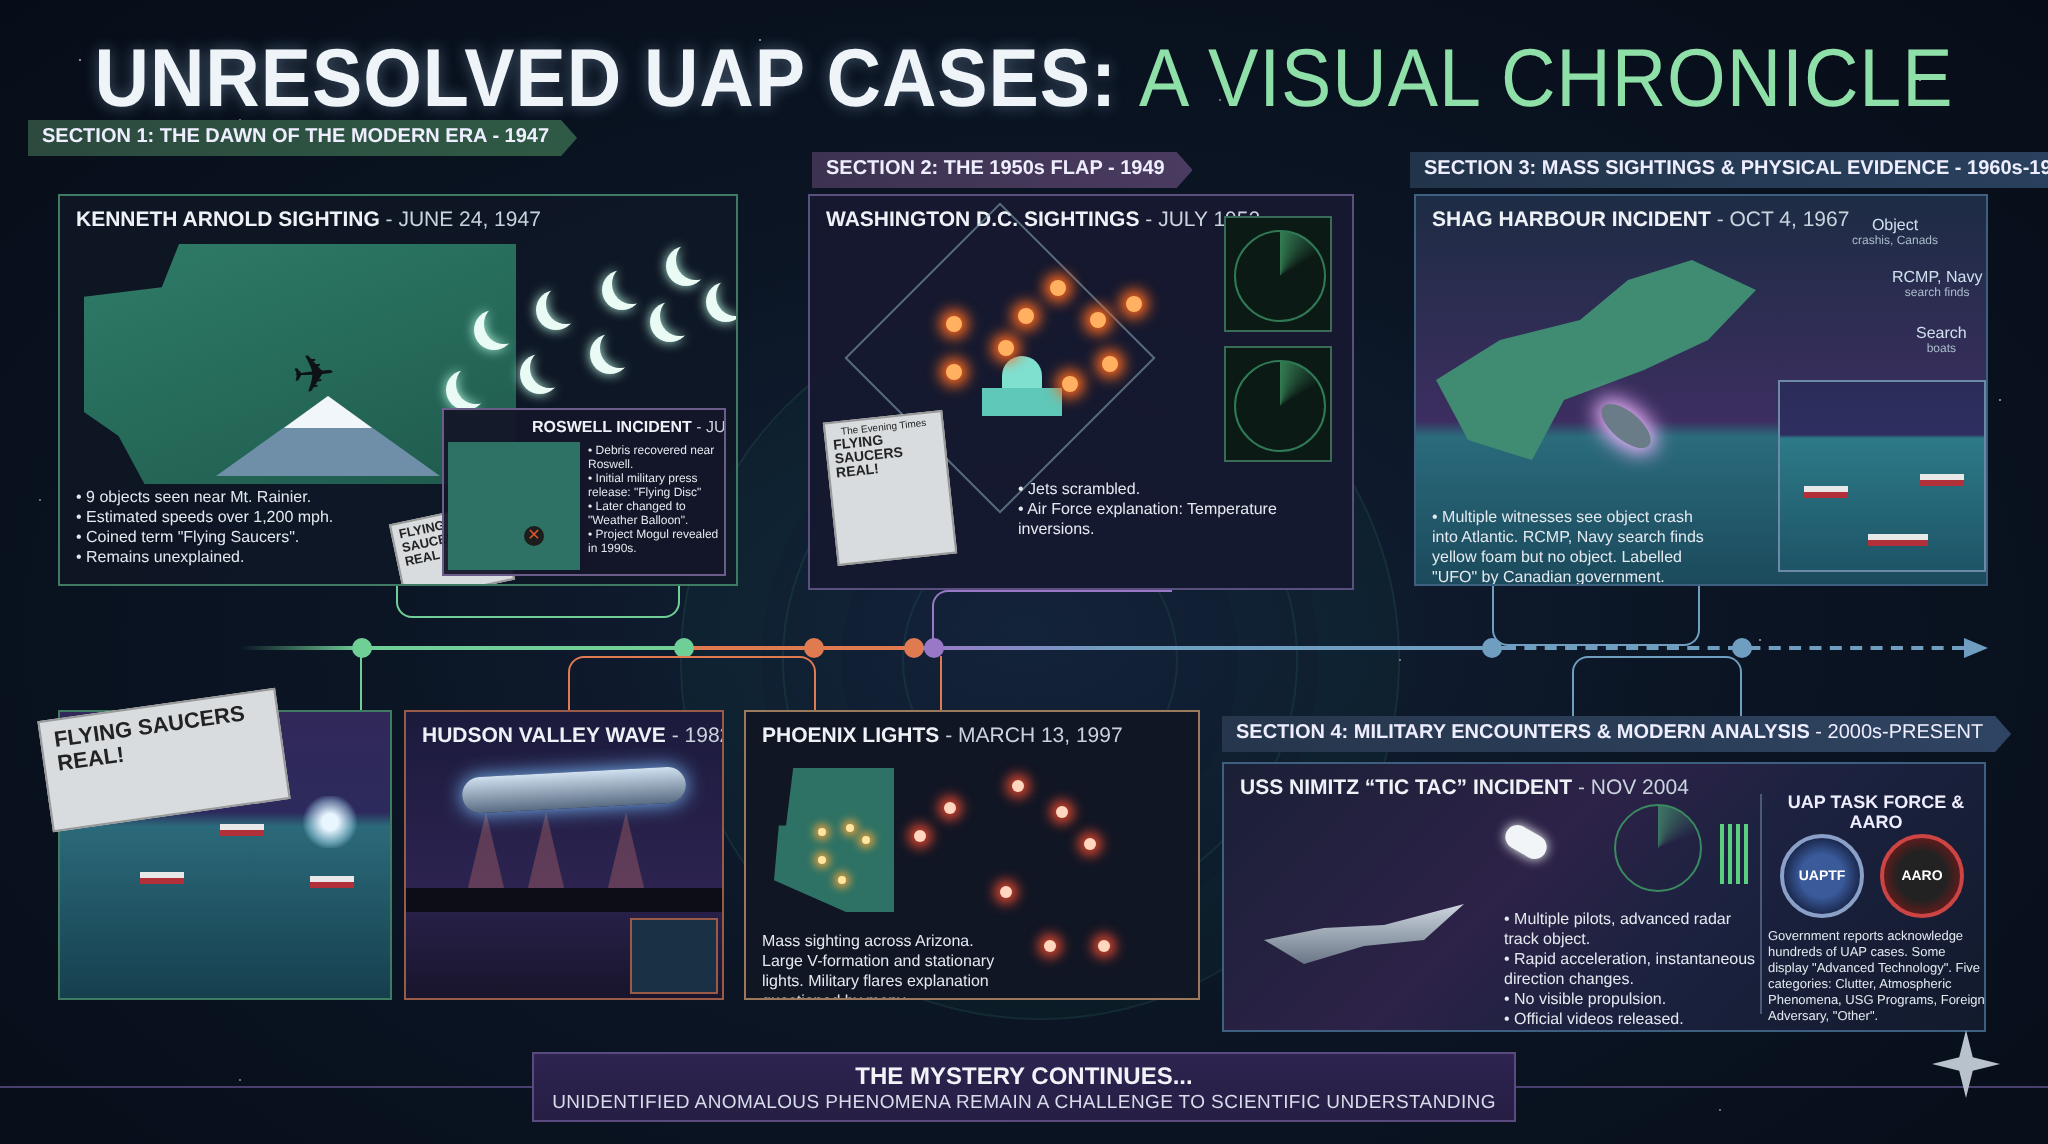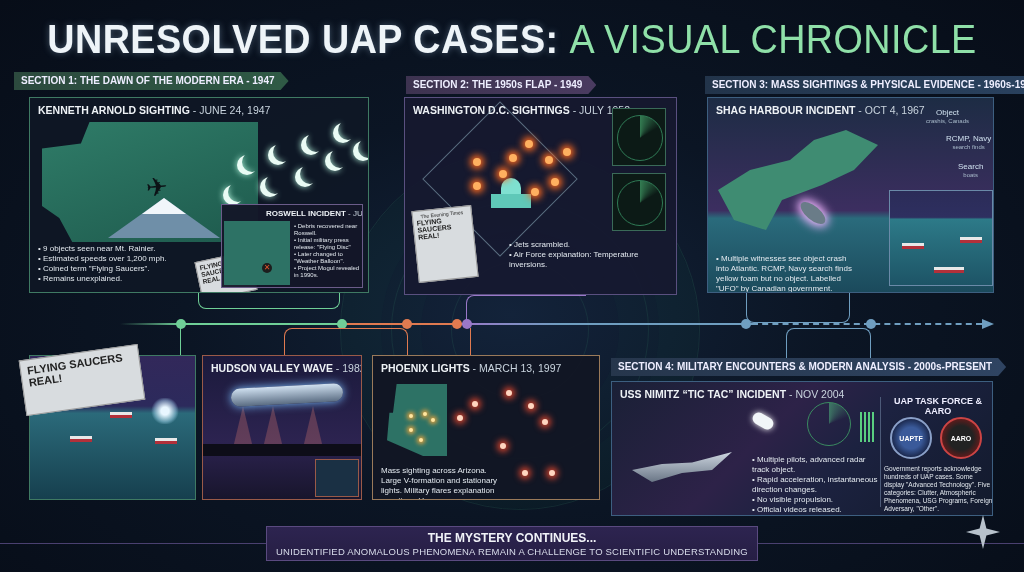--- a/index.html
+++ b/index.html
@@ -34,22 +34,22 @@
 
   .title { position: absolute; left: 0; right: 0; top: 16px; text-align: center;
     font-family: "Liberation Sans", sans-serif; font-weight: 700; font-size: 41px; letter-spacing: 0.5px;
     transform: scaleX(0.92); transform-origin: center; white-space: nowrap; }
   .title .t1 { color: #eef4f8; text-shadow: 0 0 8px rgba(180,220,255,0.35); }
   .title .t2 { color: #8fe0a8; font-weight: 400; }
 
   .sec-tag { position: absolute; height: 18px; font-size: 10px; font-weight: 700; line-height: 18px;
     padding: 0 14px 0 7px; color: #eef; white-space: nowrap;
     clip-path: polygon(0 0, calc(100% - 8px) 0, 100% 50%, calc(100% - 8px) 100%, 0 100%); }
-  .sec-tag .dim { font-weight: 700; }
-  .sec1 { left: 14px; top: 72px; background: linear-gradient(90deg,#2c4a3e,#2f5a45); }
+  .sec-tag .dim { font-weight: 400; }
+  .sec1 { left: 14px; top: 60px; background: linear-gradient(90deg,#2c4a3e,#2f5a45); }
   .sec2 { left: 406px; top: 76px; background: linear-gradient(90deg,#3d3350,#4a3b60); }
   .sec3 { left: 705px; top: 76px; background: linear-gradient(90deg,#22344a,#2a4260); }
   .sec4 { left: 611px; top: 358px; background: linear-gradient(90deg,#26364c,#2f4462); }
 
   .panel { position: absolute; border: 1.5px solid; background: rgba(15,24,38,0.85); overflow: hidden; }
   .panel-title { position: absolute; left: 8px; top: 6px; font-size: 10.5px; font-weight: 700; white-space: nowrap; color: #eef2f6; }
   .panel-title .date { font-weight: 400; color: #c9d4de; }
   .bullets { position: absolute; font-size: 8px; line-height: 10px; color: #e3e9ef; list-style: none; }
   .bullets li::before { content: "• "; }
   .para { position: absolute; font-size: 8px; line-height: 10px; color: #e3e9ef; }

